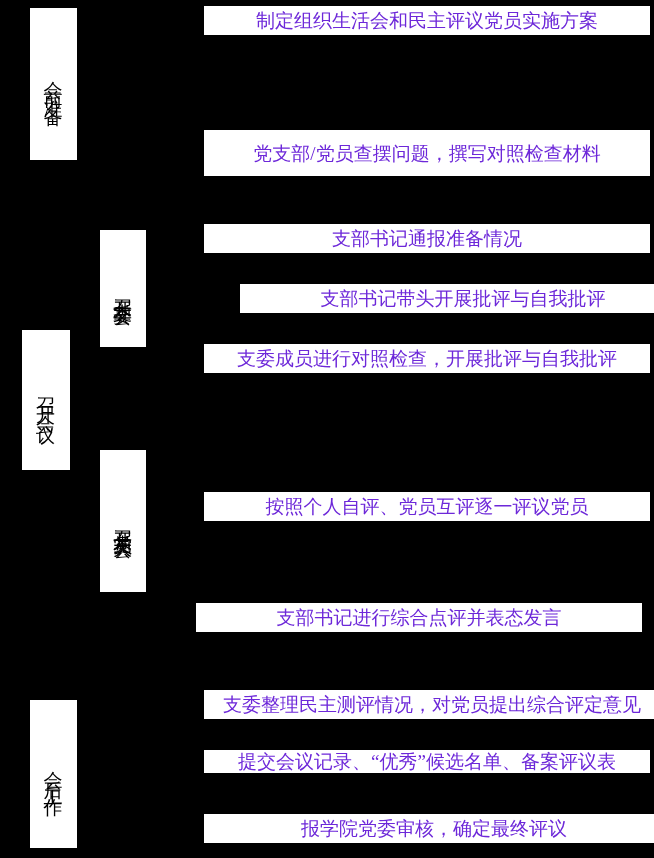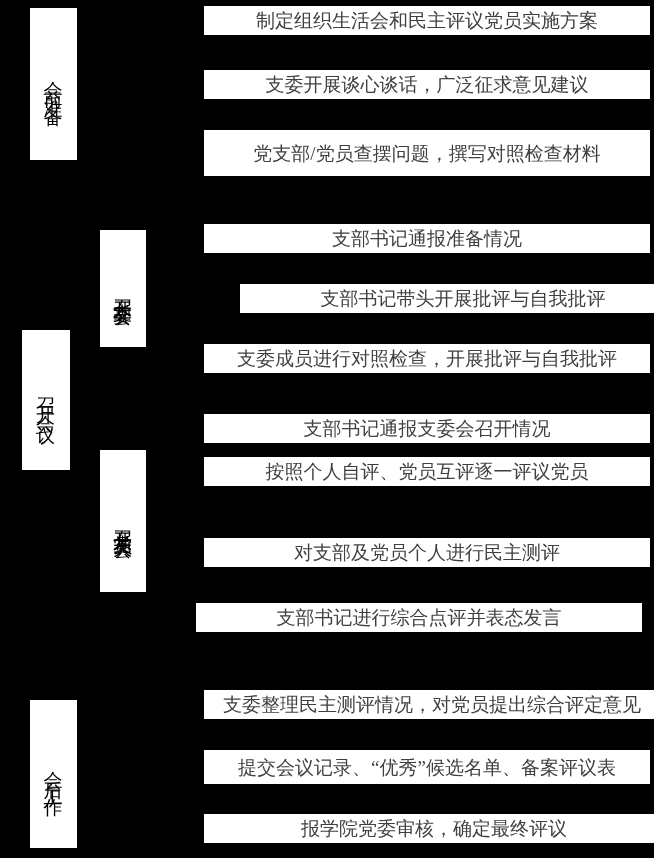--- a/index.html
+++ b/index.html
@@ -11,21 +11,21 @@
     position: relative;
     width: 654px;
     height: 858px;
     background: #000000;
     font-family: "Liberation Serif", "DejaVu Serif", serif;
     overflow: hidden;
   }
   .hbox {
     position: absolute;
     background: #ffffff;
-    color: #404040;
+    color: #6d28d9;
     display: flex;
     align-items: center;
     justify-content: center;
     font-size: 19px;
     white-space: nowrap;
     line-height: 1;
   }
   .vbox {
     position: absolute;
     background: #ffffff;
@@ -59,26 +59,23 @@
   </div>
 
   <div class="vbox sub" style="left:100px;top:230px;width:46px;height:117px;">
     <span>召开支委会</span>
   </div>
   <div class="vbox sub" style="left:100px;top:450px;width:46px;height:142px;">
     <span>召开党员大会</span>
   </div>
 
   <div class="hbox" style="left:204px;top:6px;width:446px;height:29px;">制定组织生活会和民主评议党员实施方案</div>
-  <div class="hbox" style="left:204px;top:70px;width:446px;height:29px;">支委开展谈心谈话，广泛征求意见建议</div>
   <div class="hbox" style="left:204px;top:130px;width:446px;height:46px;">党支部/党员查摆问题，撰写对照检查材料</div>
   <div class="hbox" style="left:204px;top:224px;width:446px;height:29px;">支部书记通报准备情况</div>
   <div class="hbox" style="left:204px;top:284px;width:446px;height:29px;margin-left:36px;">支部书记带头开展批评与自我批评</div>
   <div class="hbox" style="left:204px;top:344px;width:446px;height:29px;">支委成员进行对照检查，开展批评与自我批评</div>
-  <div class="hbox" style="left:204px;top:414px;width:446px;height:29px;">支部书记通报支委会召开情况</div>
-  <div class="hbox" style="left:204px;top:457px;width:446px;height:29px;">按照个人自评、党员互评逐一评议党员</div>
-  <div class="hbox" style="left:204px;top:538px;width:446px;height:29px;">对支部及党员个人进行民主测评</div>
+  <div class="hbox" style="left:204px;top:492px;width:446px;height:29px;">按照个人自评、党员互评逐一评议党员</div>
   <div class="hbox" style="left:196px;top:603px;width:446px;height:29px;">支部书记进行综合点评并表态发言</div>
   <div class="hbox" style="left:204px;top:690px;width:456px;height:29px;">支委整理民主测评情况，对党员提出综合评定意见</div>
-  <div class="hbox" style="left:204px;top:750px;width:446px;height:34px;">提交会议记录、“优秀”候选名单、备案评议表</div>
+  <div class="hbox" style="left:204px;top:750px;width:446px;height:23px;">提交会议记录、“优秀”候选名单、备案评议表</div>
   <div class="hbox" style="left:204px;top:814px;width:446px;height:29px;padding-left:7px;">报学院党委审核，确定最终评议</div>
 
 </div>
 
 </body></html>

